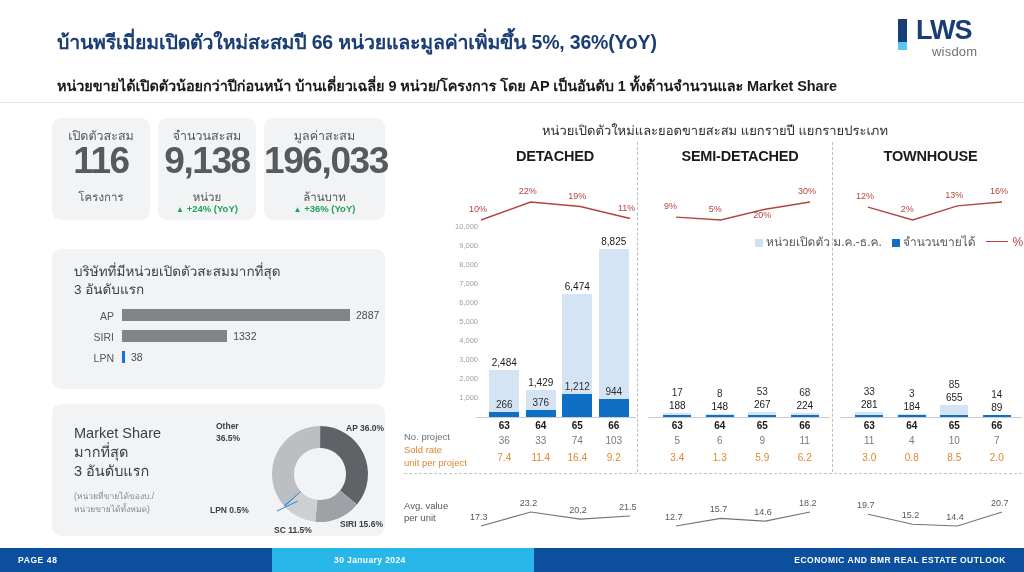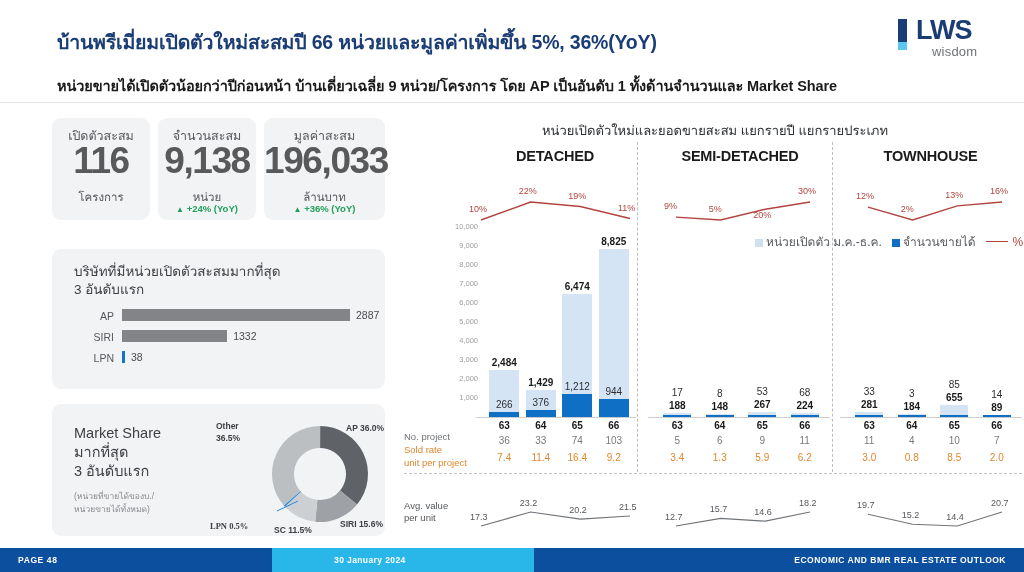--- a/index.html
+++ b/index.html
@@ -93,21 +93,21 @@
   
   .plot { position:absolute; bottom:0; height:196px; }
   #plot-1 { left:478px; top:222px; width:158px; }
   #plot-2 { left:648px; top:222px; width:182px; }
   #plot-3 { left:840px; top:222px; width:182px; }
   .baseline { position:absolute; left:0; bottom:0; width:100%; height:1px; background:#c9ccd0; }
 
   .bar-col { position:absolute; bottom:1px; }
   .bar-open { position:absolute; bottom:0; width:100%; background:#d5e4f4; }
   .bar-sold { position:absolute; bottom:0; width:100%; background:#0f6fc5; }
-  .lbl-open { position:absolute; width:60px; text-align:center; font-size:10px; font-weight:bold; color:#1a1a1a; }
+  .lbl-open { position:absolute; width:60px; text-align:center; font-size:10px; font-weight:normal; color:#1a1a1a; }
   .lbl-sold { position:absolute; width:60px; text-align:center; font-size:10px; color:#2b2e31; }
 
   
   .tbl { position:absolute; font-size:9.5px; }
   #tbl-labels { left:404px; top:430px; width:80px; color:#6f7276; line-height:13px; }
   #tbl-labels .orange { color:#e0872f; }
   .tcol { position:absolute; width:34px; text-align:center; }
   .t-year { position:absolute; top:420px; font-size:10px; font-weight:bold; color:#1a1a1a; }
   .t-proj { position:absolute; top:435px; font-size:10px; color:#77797d; }
   .t-rate { position:absolute; top:452px; font-size:10px; color:#e0872f; }
@@ -195,21 +195,21 @@
       <span>(หน่วยที่ขายได้ของบ./</span><br>
       <span>หน่วยขายได้ทั้งหมด)</span>
     </div>
     <div id="donut-wrap"><svg width="160" height="120">
           <path d="M100 12 A48 48 0 0 1 136.9846356532379 90.5963515079371 L120.03334431217053 76.57302373346593 A26 26 0 0 0 100 34 Z" fill="#5f6367"></path>
           <path d="M136.9846356532379 90.5963515079371 A48 48 0 0 1 95.1826376871417 107.75764881510241 L97.39059541386843 85.8687264415138 A26 26 0 0 0 120.03334431217053 76.57302373346593 Z" fill="#9ea1a5"></path>
           <path d="M95.1826376871417 107.75764881510241 A48 48 0 0 1 64.80374338131713 92.63776217867613 L80.93536099821344 77.67878784678291 A26 26 0 0 0 97.39059541386843 85.8687264415138 Z" fill="#cdd0d3"></path>
           <path d="M64.80374338131713 92.63776217867613 A48 48 0 0 1 63.795933724667016 91.5161162761419 L80.3894641008613 77.07122964957686 A26 26 0 0 0 80.93536099821344 77.67878784678291 Z" fill="#2f86d6"></path>
           <path d="M63.795933724667016 91.5161162761419 A48 48 0 0 1 100.30159091034685 12.000947478905417 L100.16336174310455 34.00051321774043 A26 26 0 0 0 80.3894641008613 77.07122964957686 Z" fill="#bcbfc2"></path>
           <line x1="57" y1="97" x2="78" y2="87" stroke="#2f86d6" stroke-width="1"></line>
-        </svg><div class="donut-lbl" style="left: 126px; top: 8px;">AP 36.0%</div><div class="donut-lbl" style="left: 120px; top: 104px;">SIRI 15.6%</div><div class="donut-lbl" style="left: 54px; top: 110px;">SC 11.5%</div><div class="donut-lbl" style="left: -10px; top: 106px; font-family: Liberation Serif, serif;">LPN 0.5%</div><div class="donut-lbl" style="left: -4px; top: 6px;">Other<br>36.5%</div></div>
+        </svg><div class="donut-lbl" style="left: 126px; top: 8px;">AP 36.0%</div><div class="donut-lbl" style="left: 120px; top: 104px;">SIRI 15.6%</div><div class="donut-lbl" style="left: 54px; top: 110px;">SC 11.5%</div><div class="donut-lbl" style="left: -10px; top: 90px;">LPN 0.5%</div><div class="donut-lbl" style="left: -4px; top: 6px;">Other<br>36.5%</div></div>
   </div>
 
   <div id="chart-title">หน่วยเปิดตัวใหม่และยอดขายสะสม แยกรายปี แยกรายประเภท</div>
 
   <div class="cat-title" id="cat-1">DETACHED</div>
   <div class="cat-title" id="cat-3">TOWNHOUSE</div>
   <div class="cat-title" id="cat-2">SEMI-DETACHED</div>
 
   <div class="vdiv" id="vdiv-1"></div>
   <div class="vdiv" id="vdiv-2"></div>

